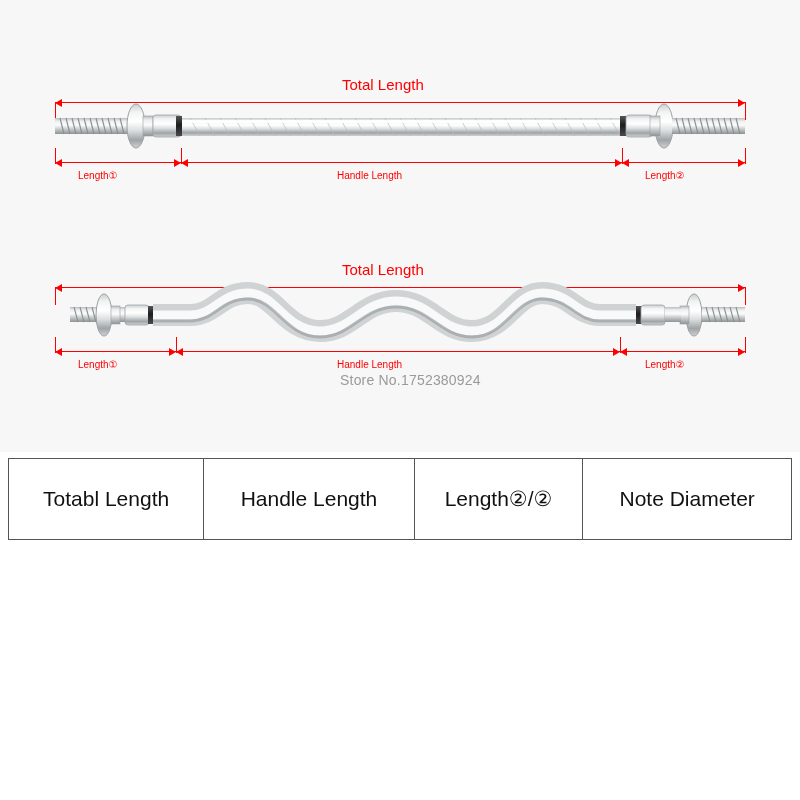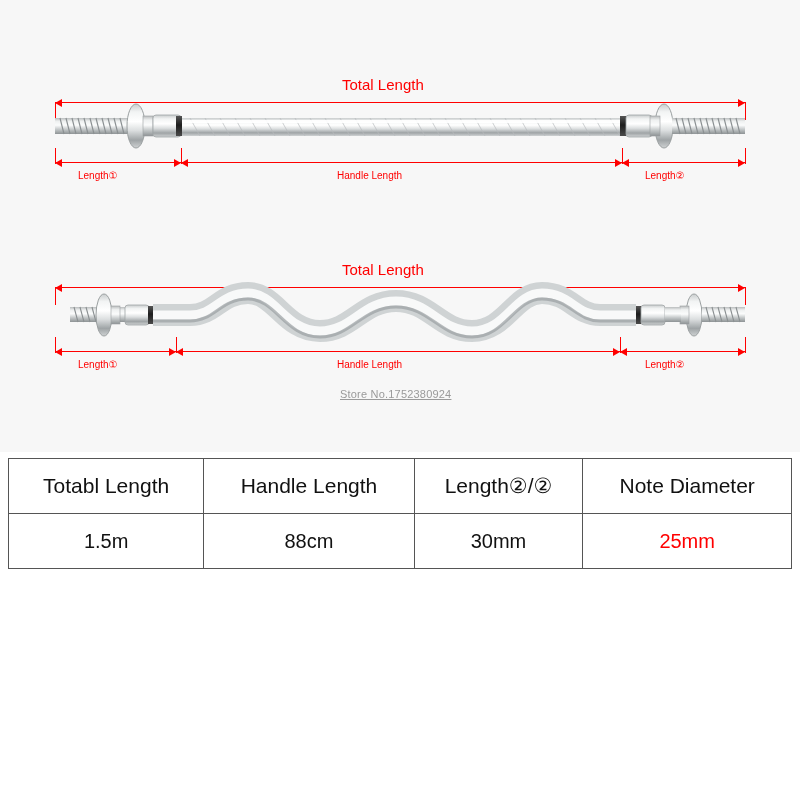--- a/index.html
+++ b/index.html
@@ -47,39 +47,38 @@
   .spec-table{
     position:absolute;left:8px;top:458px;width:784px;
     border-collapse:collapse;
   }
   .spec-table td{
     border:1px solid #555;
     text-align:center;
     font-size:20px;
     color:#111;
     height:44px;
-    padding:5px 4px;
+    padding:18px 4px;
   }
   .spec-table td.head{font-size:21px;}
   .spec-table td.red{color:#ff0000;}
 
   
   .note-block{position:absolute;left:48px;top:630px;width:720px;}
   .note-title{
     font-size:31px;font-weight:bold;color:#000;margin:0 0 6px 0;
     letter-spacing:.5px;
   }
   .note-line{font-size:22px;color:#111;margin:3px 0;}
 
   
   .watermark{
-    position:absolute;left:340px;top:388px;
-    font-size:11px;color:#8a8a8a;letter-spacing:.2px;
+    position:absolute;left:340px;top:372px;
+    font-size:14px;color:#8a8a8a;letter-spacing:.2px;
     opacity:.85;
-    text-decoration:underline;
   }
 </style>
 </head>
 <body>
 
 <div class="page">
 
   <div class="diagram-panel">
 
     <div class="bar-block straight">
@@ -287,25 +286,19 @@
   </div>
 
   <table class="spec-table">
     <tbody>
         <tr>
       <td class="head">Totabl Length</td>
       <td class="head">Handle Length</td>
       <td class="head">Length②/②</td>
       <td class="head">Note Diameter</td>
     </tr>
-    <tr>
-      <td>1.5m</td>
-      <td>88cm</td>
-      <td>30mm</td>
-      <td class="red">25mm</td>
-    </tr>
   </tbody>
     </table>
 
   <div class="note-block">
   </div>
 
 </div>
 
 </body></html>

